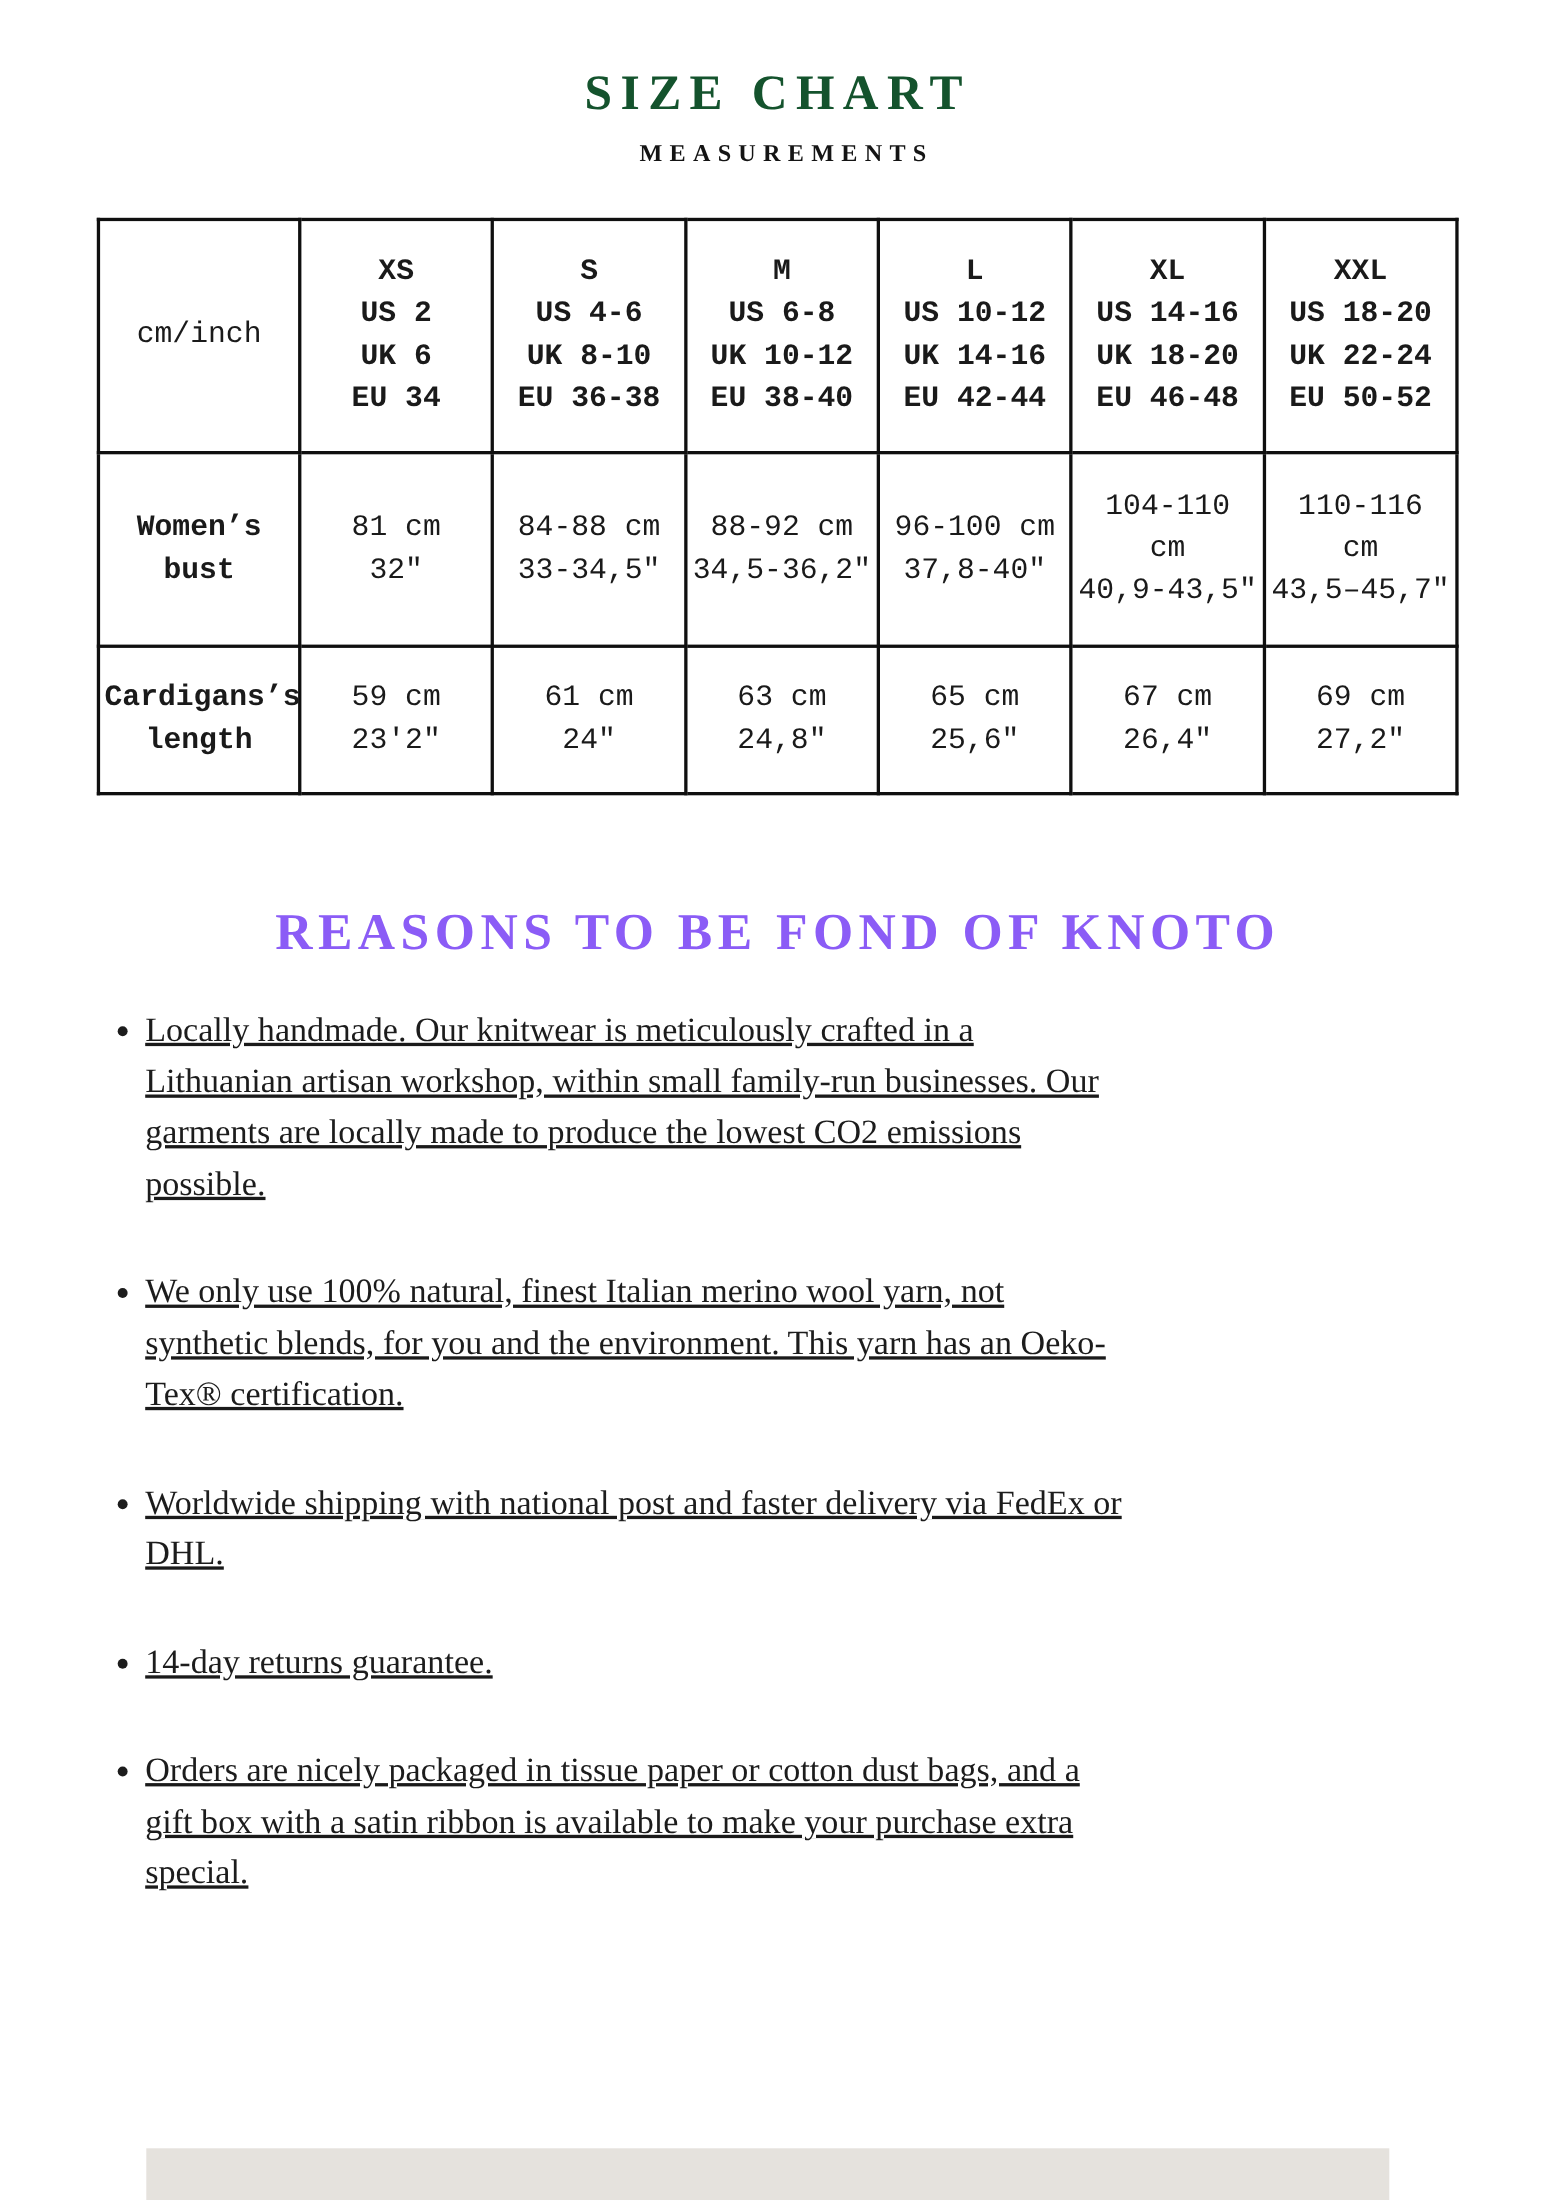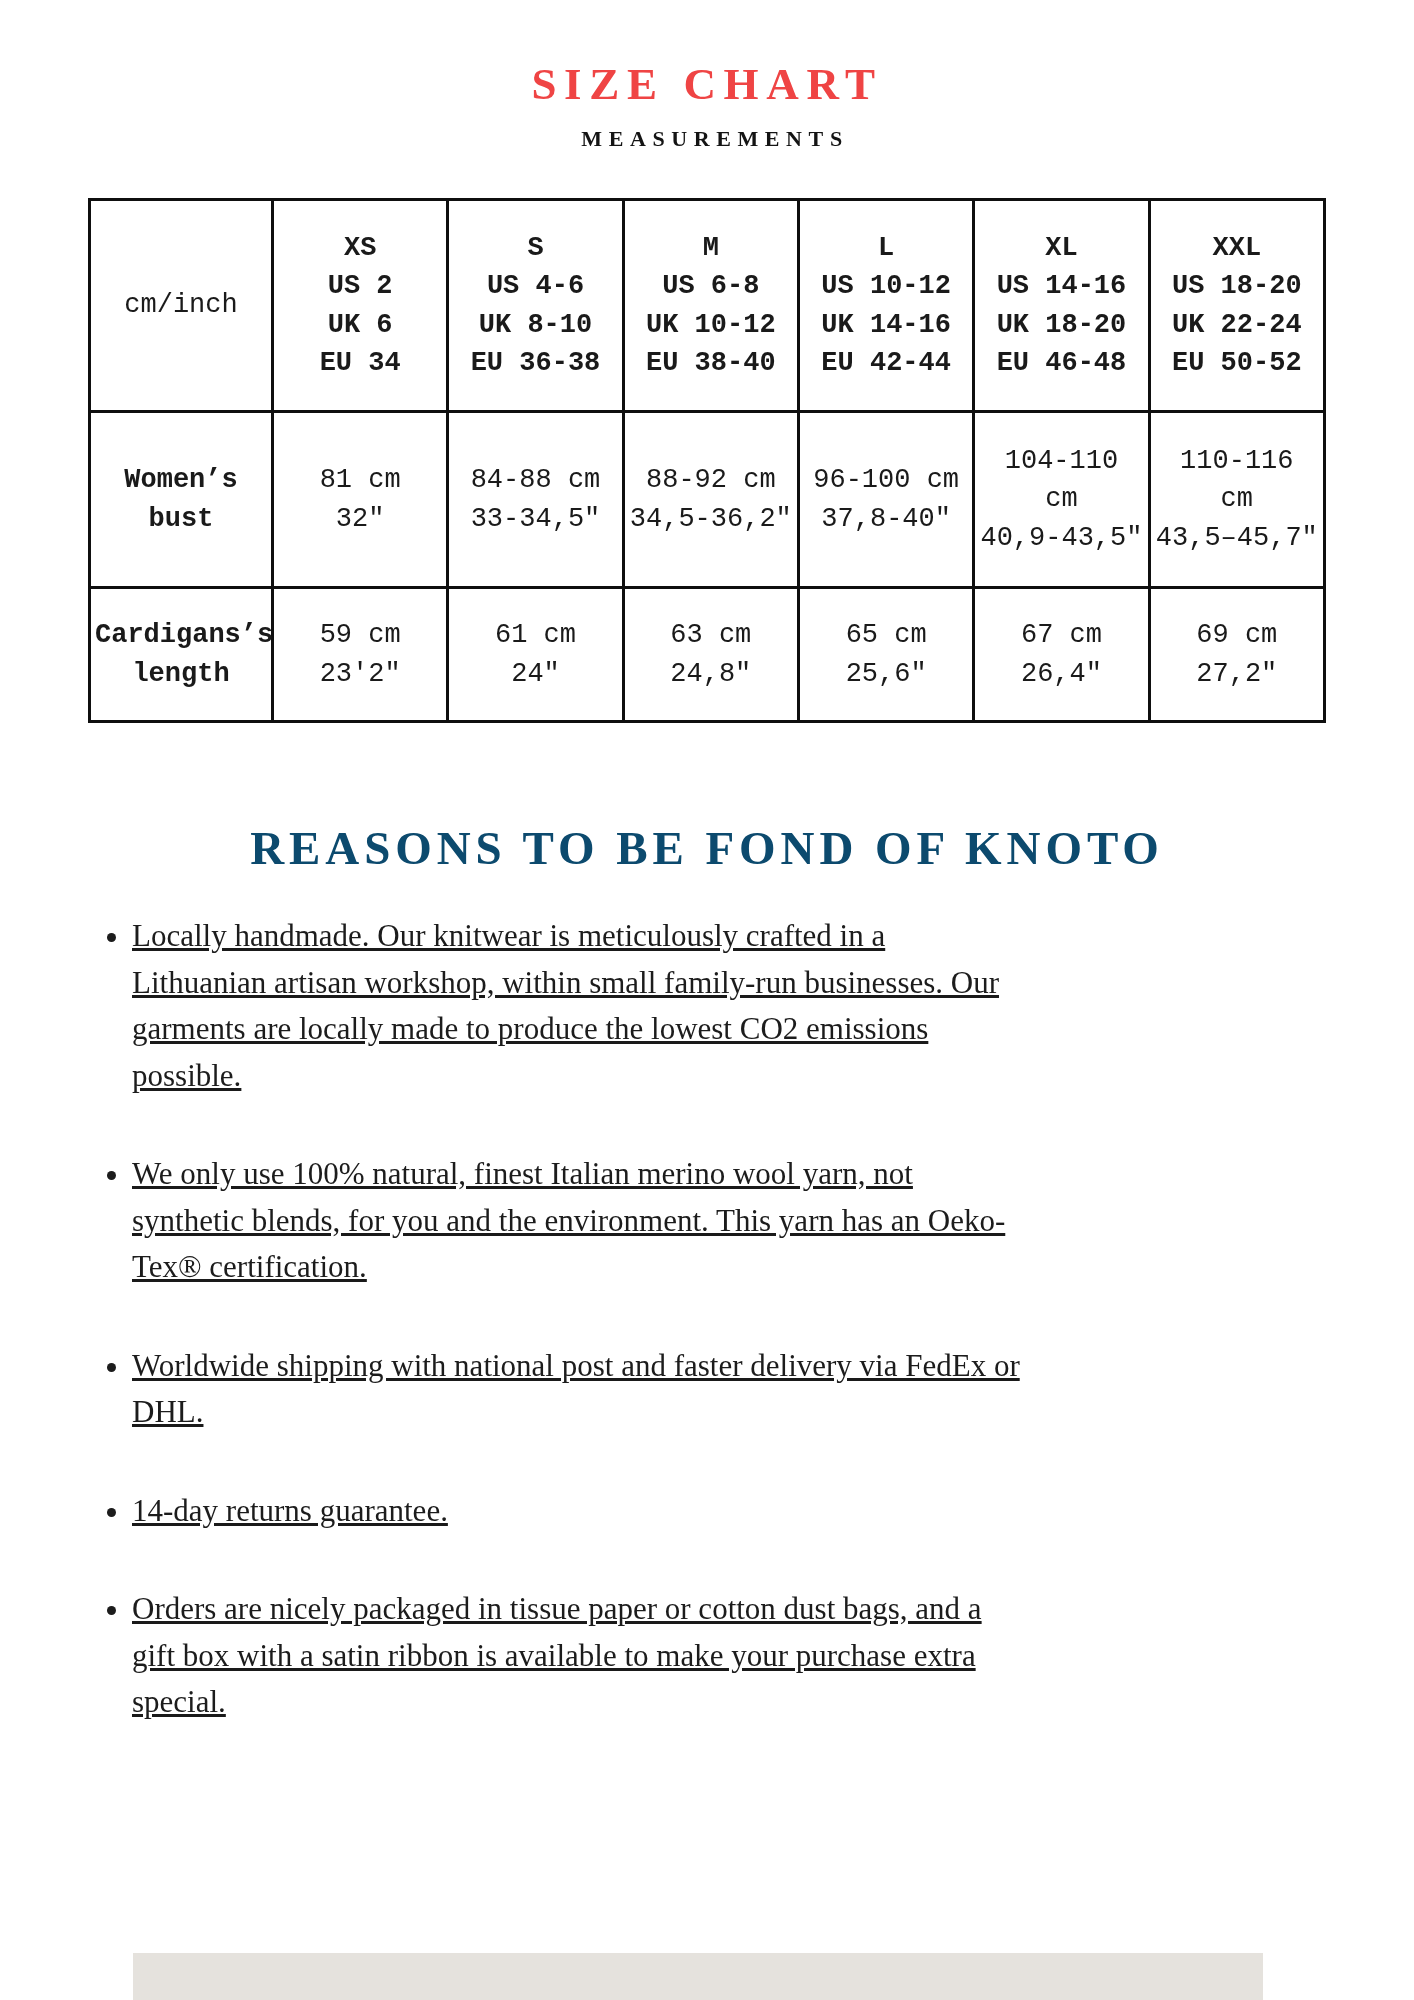--- a/index.html
+++ b/index.html
@@ -4,21 +4,21 @@
 <style>
   html,body{margin:0;padding:0;}
   body{
     width:1414px;height:2000px;background:#ffffff;position:relative;
     font-family:"Liberation Serif","DejaVu Serif",serif;color:#1a1a1a;
     overflow:hidden;
   }
   .header{ text-align:center; padding-top:58px; }
   .title{
     font-size:45px; font-weight:700; letter-spacing:0.17em;
-    color:#ef4444; margin:0;
+    color:#14532d; margin:0;
   }
   .subtitle{
     font-size:22px; font-weight:700; letter-spacing:0.3em;
     color:#141414; margin-top:16px;padding-left:16px;
   }
 
   table.size-chart{
     border-collapse:collapse;
     margin:46px auto 0 auto;
     width:1238px;
@@ -40,21 +40,21 @@
   tr.row-len{height:134px;}
   tr.row-wid{height:132px;}
   td.unit{font-weight:400;}
   td.col-hdr{font-weight:700;}
   td.row-label{font-weight:700; font-size:26px;}
   td.val{font-weight:400;}
 
   .reasons-heading{
     text-align:center;
     font-size:47px; font-weight:700; letter-spacing:0.105em;
-    color:#0c4a6e;
+    color:#8b5cf6;
     margin-top:98px;
   }
   .reasons-list{
     margin:38px 0 0 102px;
     padding-left:30px;
     width:892px;
     list-style:disc;
     text-decoration:underline;
   }
   .reasons-list li{

